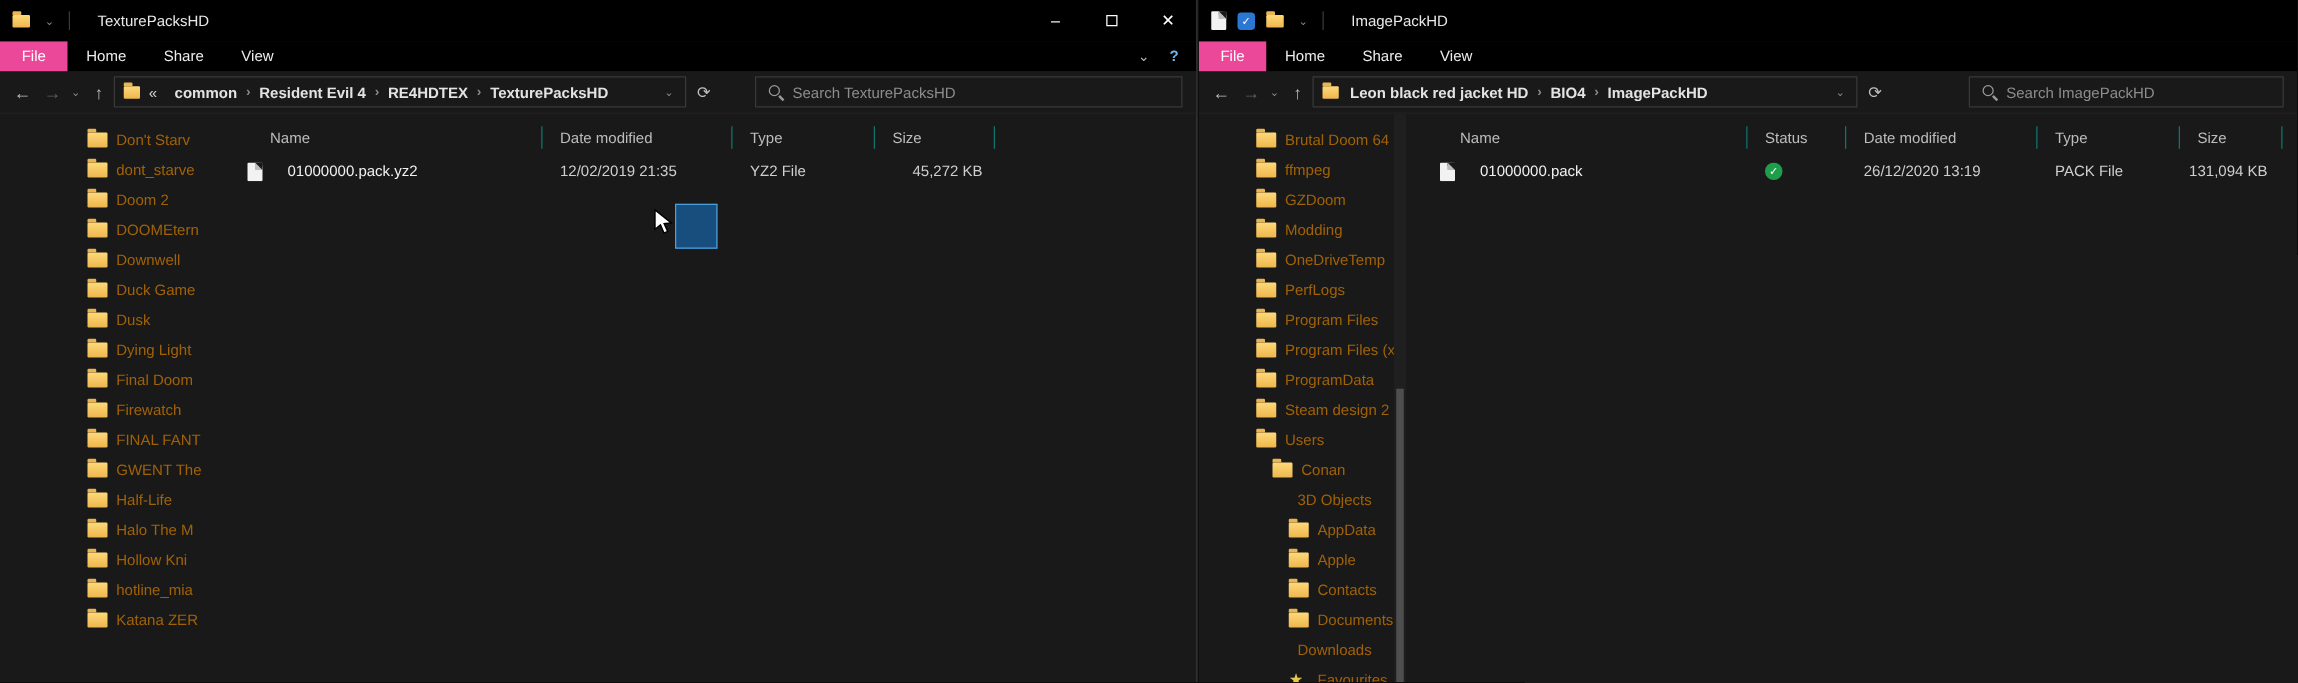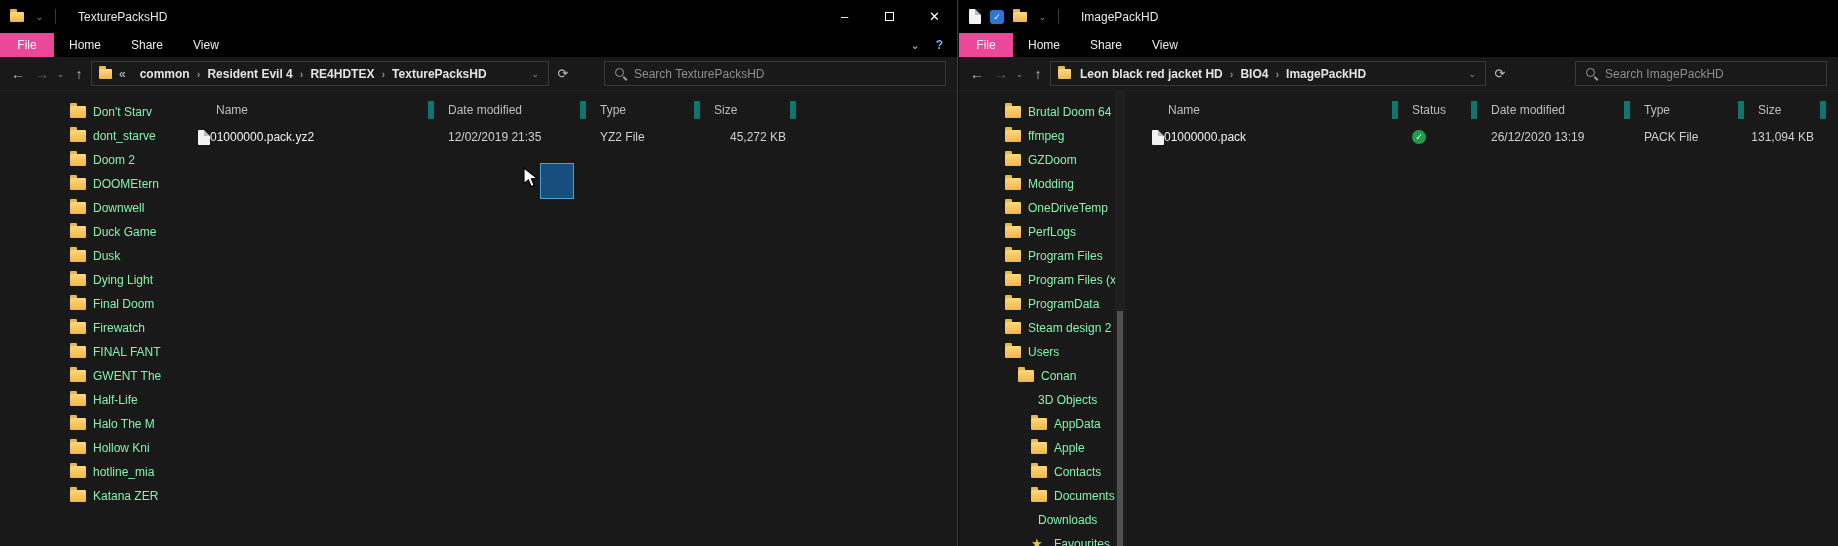--- a/index.html
+++ b/index.html
@@ -73,34 +73,34 @@
   .search-input { background:transparent; border:none; outline:none; color:#dddddd; font:inherit; width:100%; }
   .search-input::placeholder { color:#8d8d8d; }
 
   
   .content { display:flex; height:455px; position:relative; }
   .sidebar { flex:none; padding-top:9px; overflow:hidden; position:relative; }
   .lw .sidebar { width:176px; } .rw .sidebar { width:166px; }
   .side-item { height:24px; display:flex; align-items:center; gap:7px; cursor:default; }
   .lw .side-item { padding-left:70px; }
   .rw .side-item { padding-left:calc(46px + var(--indent,0)*13px); }
-  .side-label { white-space:nowrap; overflow:hidden; color:#86efac; flex:1; }
+  .side-label { white-space:nowrap; overflow:hidden; color:#a16207; flex:1; }
   .vscroll { position:absolute; right:0; top:0; bottom:0; width:10px; background:#1f1f1f; }
   .vscroll .thumb { position:absolute; left:2px; right:2px; top:220px; bottom:0; background:#4f4f4f; }
 
   .files { flex:1; padding-top:6px; position:relative; overflow:hidden; }
   .lw .files { margin-left:14px; } .rw .files { margin-left:19px; }
   .header-row { display:flex; height:26px; align-items:center; color:#bdbdbd; }
-  .hcell { height:18px; display:flex; align-items:center; padding-left:14px; border-right:6px solid #0f766e;
+  .hcell { height:18px; display:flex; align-items:center; padding-left:14px; border-right:1px solid #0f766e;
            white-space:nowrap; overflow:hidden; flex:none; }
   .lw .h-name { width:244px; padding-left:26px; } .lw .h-date { width:152px; } .lw .h-type { width:114px; } .lw .h-size { width:96px; }
   .rw .h-name { width:254px; padding-left:24px; } .rw .h-status { width:79px; } .rw .h-date { width:153px; } .rw .h-type { width:114px; } .rw .h-size { width:82px; }
   .file-row { display:flex; height:28px; align-items:center; color:#cfcfcf; }
   .cell { white-space:nowrap; overflow:hidden; flex:none; padding-left:14px; }
-  .cell.name { display:flex; gap:0; padding-left:8px; color:#f1f1f1; }
+  .cell.name { display:flex; gap:20px; padding-left:8px; color:#f1f1f1; }
   .lw .c-name { width:244px; } .lw .c-date { width:152px; } .lw .c-type { width:114px; }
   .lw .c-size { width:96px; text-align:right; padding-right:10px; padding-left:0; }
   .rw .c-name { width:254px; } .rw .c-status { width:79px; } .rw .c-date { width:153px; } .rw .c-type { width:114px; }
   .rw .c-size { width:82px; text-align:right; padding-right:12px; padding-left:0; }
   .status-check { width:14px; height:14px; border-radius:50%; background:#1e9e4a; color:#fff; font-size:9px;
                   display:flex; align-items:center; justify-content:center; }
 
   
   .sel-rect { position:absolute; left:540px; top:163px; width:34px; height:36px;
               background:rgba(24,85,140,0.88); border:1px solid #4a9eda; z-index:5; }

